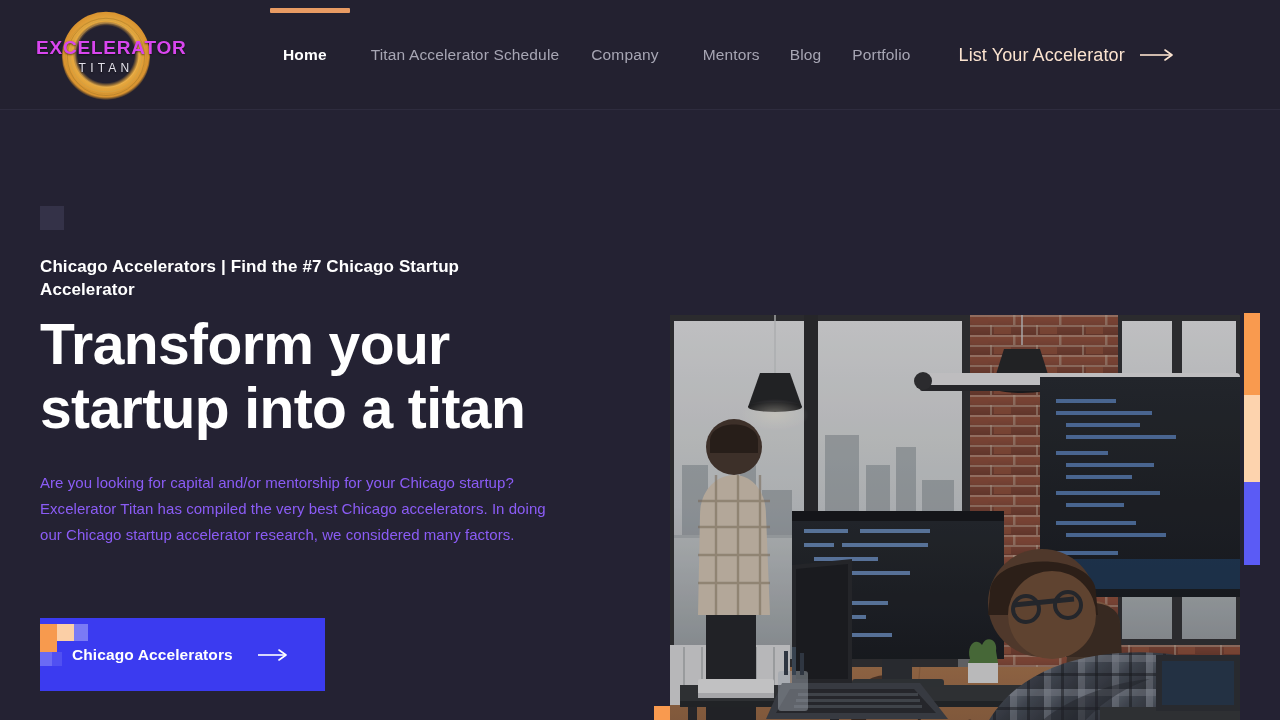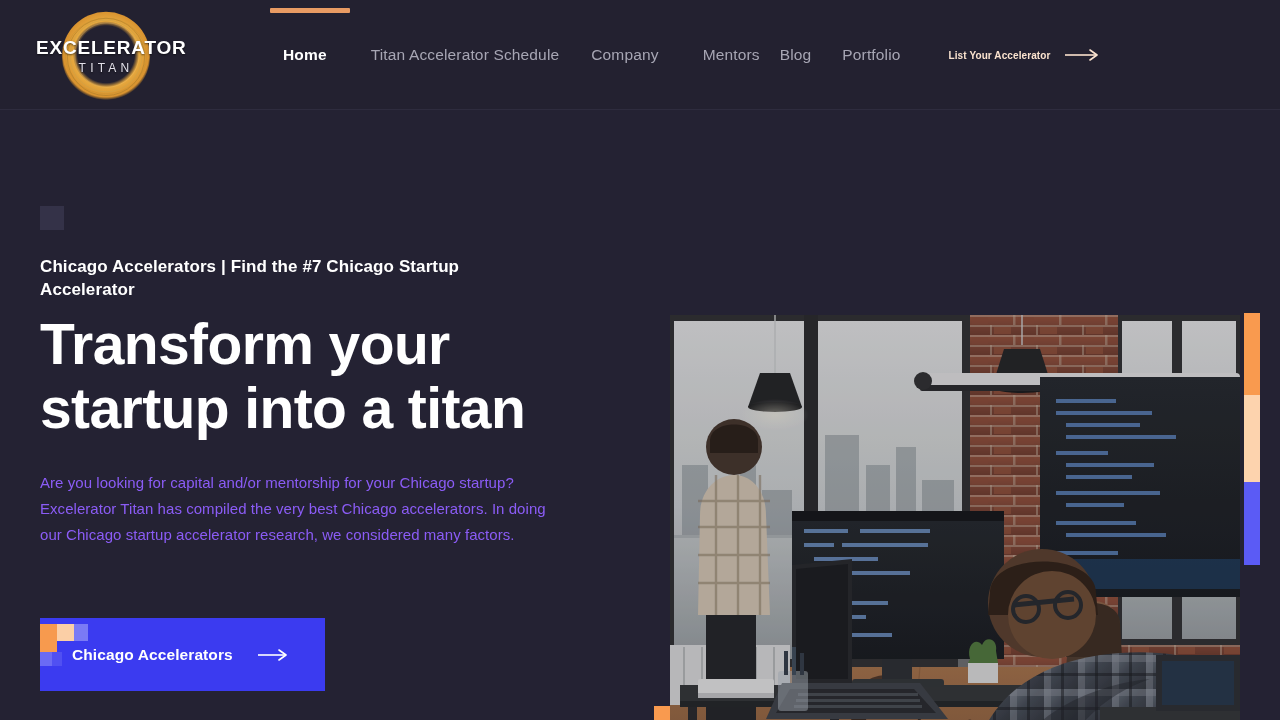--- a/index.html
+++ b/index.html
@@ -34,21 +34,21 @@
   .logo-text-block {
     position:relative;
     z-index:3;
     text-align:center;
     width:136px;
   }
   .logo-word {
     font-size:19px;
     font-weight:700;
     letter-spacing:0.8px;
-    color:#ffffff;
+    color:#d946ef;
     line-height:1;
     text-shadow:0 1px 2px rgba(0,0,0,.55);
   }
   .logo-sub {
     font-size:12px;
     letter-spacing:4.2px;
     color:#e2e0ea;
     margin-top:4px;
     padding-left:4px;
     text-shadow:0 1px 2px rgba(0,0,0,.55);
@@ -79,32 +79,32 @@
   .nav-item.active::before {
     content:"";
     position:absolute;
     left:-13px; top:-38px;
     width:80px; height:5px;
     background:#e89b63;
     border-radius:1px;
   }
   .nav-item:nth-child(2){ margin-right:32px; }
   .nav-item:nth-child(3){ }
-  .nav-item:nth-child(4){ margin-right:20px; }
+  .nav-item:nth-child(4){ margin-right:30px; }
   .nav-item:nth-child(5){ margin-right:31px; }
   .nav-item:nth-child(6){ margin-right:48px; }
 
   .nav-cta {
     display:flex; align-items:center; gap:15px;
     cursor:pointer;
     white-space:nowrap;
   }
   .nav-cta-label {
-    font-size:10px;
-    font-weight:700;
+    font-size:18px;
+    font-weight:400;
     color:#fbe3cf;
     letter-spacing:.1px;
   }
   .arrow-svg { display:block; }
 
   
   .hero {
     position:relative;
     height:610px;
   }

